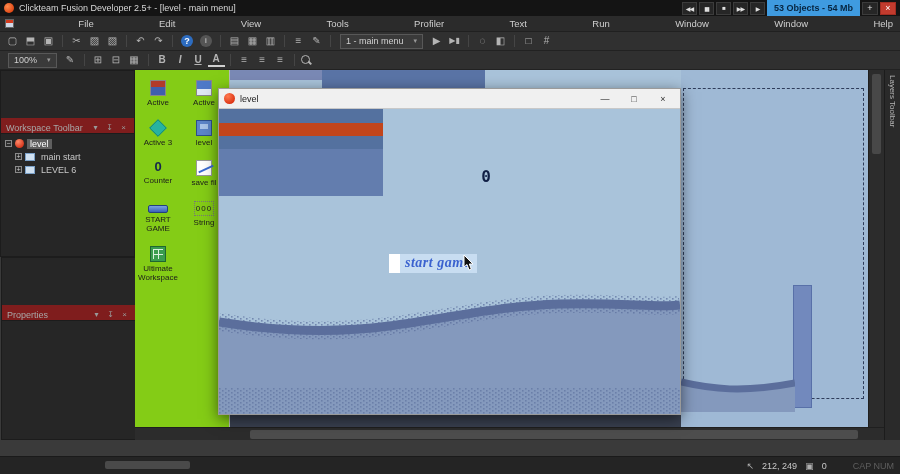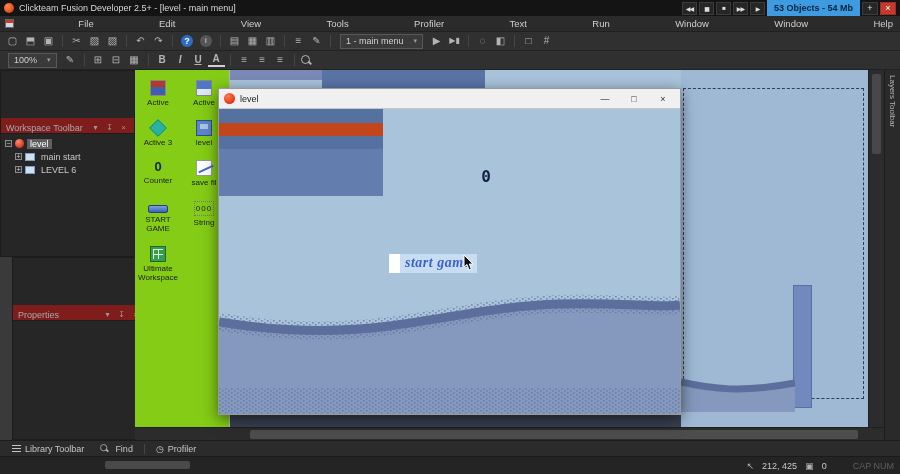--- a/index.html
+++ b/index.html
@@ -47,21 +47,21 @@
   .ib.letter.i{font-style:italic;}
   .ib.letter.u{text-decoration:underline;}
   .ib.fontA{border-bottom:2px solid #d0d0d0;height:13px;}
   .mag{width:13px;height:13px;position:relative;}
   .mag::before{content:"";position:absolute;left:1px;top:1px;width:7px;height:7px;border:1.5px solid #b4b4b4;border-radius:50%;}
   .mag::after{content:"";position:absolute;left:8px;top:8px;width:4px;height:1.5px;background:#b4b4b4;transform:rotate(45deg);}
 
   
   .panel{position:absolute;background:#262626;border:1px solid #1c1c1c;}
   .workspace-panel{left:0;top:70px;width:135px;height:187px;}
-  .properties-panel{left:12px;top:257px;width:135px;height:183px;}
+  .properties-panel{left:1px;top:257px;width:135px;height:183px;}
   .panel-header{height:16px;background:#7f1d1d;border-bottom:1px solid #1c1c1c;display:flex;align-items:flex-end;
                 padding:0 5px;font-size:9px;color:#a8a8a8;gap:3px;margin-top:47px;}
   .panel-header .ph-title{flex:1;white-space:nowrap;overflow:hidden;}
   .ph-ico{width:11px;height:11px;display:flex;align-items:center;justify-content:center;color:#9a9a9a;font-size:8px;}
   .tree{padding:3px 0 0 4px;font-size:9px;color:#c8c8c8;}
   .tree-row{display:flex;align-items:center;height:13px;gap:3px;}
   .tree-row.child{padding-left:10px;}
   .expander{width:7px;height:7px;border:1px solid #8a8a8a;background:#2e2e2e;color:#cfcfcf;
             font-size:7px;line-height:5px;display:flex;align-items:center;justify-content:center;flex:0 0 auto;}
   .ball{width:9px;height:9px;border-radius:50%;background:radial-gradient(circle at 35% 30%,#ff8a6a,#c61800);flex:0 0 auto;}
@@ -365,40 +365,25 @@
         <path d="M0,38 C50,46 110,50 170,42 C230,34 280,22 340,20 C400,18 440,24 461,21" fill="none" stroke="#5b6e9c" stroke-width="9"></path>
         <path d="M0,38 C50,46 110,50 170,42 C230,34 280,22 340,20 C400,18 440,24 461,21" fill="none" stroke="url(#dither)" stroke-width="18" opacity="0.7"></path>
         <rect x="0" y="104" width="461" height="26" fill="url(#dither)" opacity="0.6"></rect>
       </svg>
       <svg class="pv-cursor" width="12" height="16" viewBox="0 0 12 16">
         <polygon points="1,0 1,12 4,9.5 6,15 8.3,14 6.3,9 10,9" fill="#111" stroke="#fff" stroke-width="1"></polygon>
       </svg>
     </div>
   </div>
 
-  <div class="bottom-tabs">
-    <div class="btab">
-      <span class="bars-ico"></span>
-      <span>Library Toolbar</span>
-    </div>
-    <div class="btab">
-      <span class="mag" style="transform:scale(.8)"></span>
-      <span>Find</span>
-    </div>
-    <span class="bsep"></span>
-    <div class="btab">
-      <span class="clock-ico">◷</span>
-      <span>Profiler</span>
-    </div>
-  </div>
 
   <div class="statusbar">
     <div class="gripper"></div>
     <div class="sb-right">
       <span class="sb-ico">↖</span>
-      <span>212, 425</span>
+      <span>212, 249</span>
       <span class="sb-ico">▣</span>
       <span>0</span>
       <span class="sb-dim">CAP NUM</span>
     </div>
   </div>
 
 </div>
 
 </body></html>

